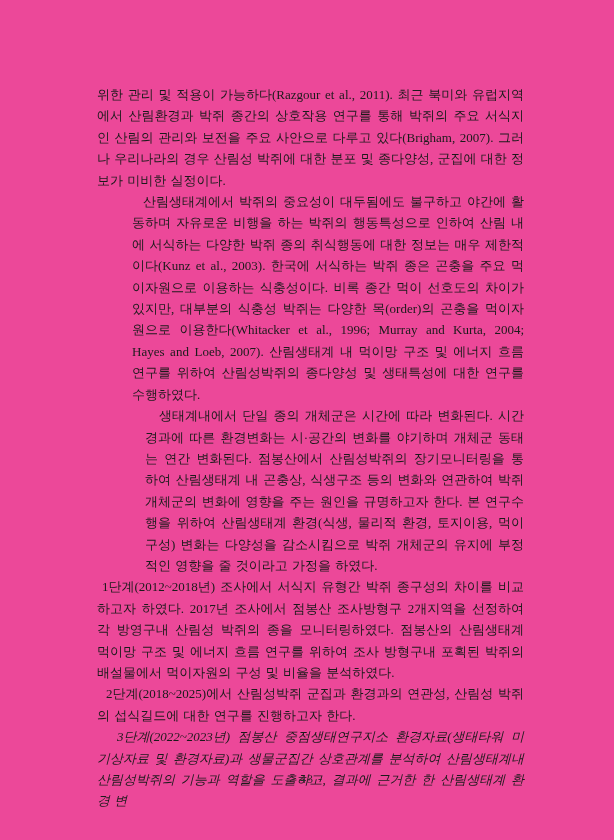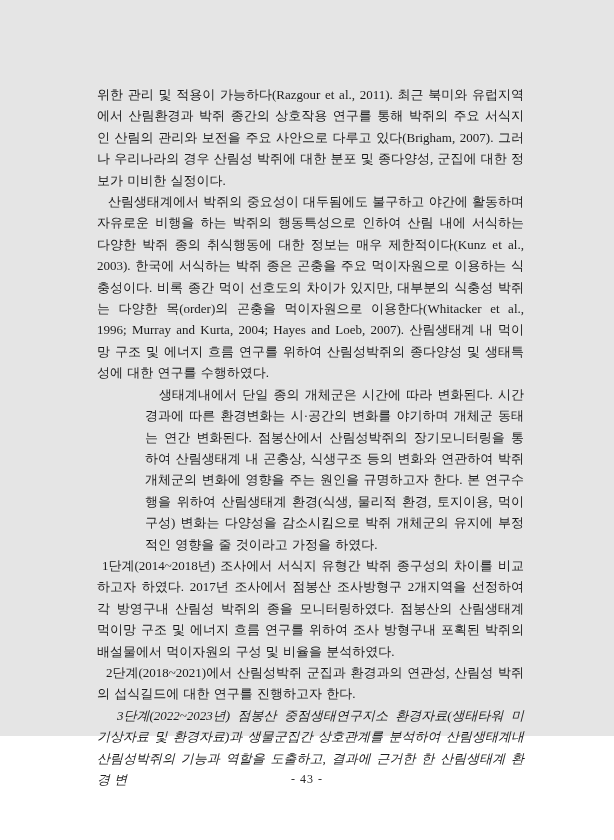--- a/index.html
+++ b/index.html
@@ -10,41 +10,41 @@
   body {
     width: 614px;
     height: 840px;
     position: relative;
     overflow: hidden;
     font-family: "Liberation Serif", "DejaVu Serif", serif;
   }
   .page {
     position: absolute;
     left: 0; top: 0;
-    width: 614px; height: 736px;
-    background: #e5e5e5;
+    width: 614px; height: 840px;
+    background: #ec4899;
   }
   .content {
     position: absolute;
     left: 97px;
     top: 84px;
     width: 427px;
     color: #1b1b1b;
     font-size: 13px;
     line-height: 21.4px;
     text-align: justify;
     text-justify: inter-word;
     word-spacing: 1px;
   }
   .para {
     margin: 0;
     padding: 0;
   }
   .p1 { text-indent: 0; }
-  .p2 { text-indent: 11px; }
+  .p2 { text-indent: 11px; margin-left: 35px; }
   .p3 { text-indent: 14px; margin-left: 48px; }
   .p4 { text-indent: 5px; }
   .p5 { text-indent: 9px; }
   .p6 { text-indent: 20px; font-style: italic; }
   .pagenum {
     position: absolute;
     left: 0;
     top: 772px;
     width: 614px;
     text-align: center;
@@ -54,18 +54,18 @@
   }
 </style>
 </head>
 <body>
 
 <div class="page">
   <div class="content">
     <p class="para p1">위한 관리 및 적용이 가능하다(Razgour et al., 2011). 최근 북미와 유럽지역에서 산림환경과 박쥐 종간의 상호작용 연구를 통해 박쥐의 주요 서식지인 산림의 관리와 보전을 주요 사안으로 다루고 있다(Brigham, 2007). 그러나 우리나라의 경우 산림성 박쥐에 대한 분포 및 종다양성, 군집에 대한 정보가 미비한 실정이다.</p>
     <p class="para p2">산림생태계에서 박쥐의 중요성이 대두됨에도 불구하고 야간에 활동하며 자유로운 비행을 하는 박쥐의 행동특성으로 인하여 산림 내에 서식하는 다양한 박쥐 종의 취식행동에 대한 정보는 매우 제한적이다(Kunz et al., 2003). 한국에 서식하는 박쥐 종은 곤충을 주요 먹이자원으로 이용하는 식충성이다. 비록 종간 먹이 선호도의 차이가 있지만, 대부분의 식충성 박쥐는 다양한 목(order)의 곤충을 먹이자원으로 이용한다(Whitacker et al., 1996; Murray and Kurta, 2004; Hayes and Loeb, 2007). 산림생태계 내 먹이망 구조 및 에너지 흐름 연구를 위하여 산림성박쥐의 종다양성 및 생태특성에 대한 연구를 수행하였다.</p>
     <p class="para p3">생태계내에서 단일 종의 개체군은 시간에 따라 변화된다. 시간경과에 따른 환경변화는 시·공간의 변화를 야기하며 개체군 동태는 연간 변화된다. 점봉산에서 산림성박쥐의 장기모니터링을 통하여 산림생태계 내 곤충상, 식생구조 등의 변화와 연관하여 박쥐개체군의 변화에 영향을 주는 원인을 규명하고자 한다. 본 연구수행을 위하여 산림생태계 환경(식생, 물리적 환경, 토지이용, 먹이구성) 변화는 다양성을 감소시킴으로 박쥐 개체군의 유지에 부정적인 영향을 줄 것이라고 가정을 하였다.</p>
-    <p class="para p4">1단계(2014~2018년) 조사에서 서식지 유형간 박쥐 종구성의 차이를 비교하고자 하였다. 2017년 조사에서 점봉산 조사방형구 2개지역을 선정하여 각 방영구내 산림성 박쥐의 종을 모니터링하였다. 점봉산의  산림생태계 먹이망 구조 및 에너지 흐름 연구를 위하여 조사 방형구내 포획된 박쥐의 배설물에서 먹이자원의 구성 및 비율을 분석하였다.</p>
-    <p class="para p5">2단계(2018~2021)에서 산림성박쥐 군집과 환경과의 연관성, 산림성 박쥐의 섭식길드에 대한 연구를 진행하고자 한다.</p>
+    <p class="para p4">1단계(2012~2018년) 조사에서 서식지 유형간 박쥐 종구성의 차이를 비교하고자 하였다. 2017년 조사에서 점봉산 조사방형구 2개지역을 선정하여 각 방영구내 산림성 박쥐의 종을 모니터링하였다. 점봉산의  산림생태계 먹이망 구조 및 에너지 흐름 연구를 위하여 조사 방형구내 포획된 박쥐의 배설물에서 먹이자원의 구성 및 비율을 분석하였다.</p>
+    <p class="para p5">2단계(2018~2025)에서 산림성박쥐 군집과 환경과의 연관성, 산림성 박쥐의 섭식길드에 대한 연구를 진행하고자 한다.</p>
     <p class="para p6">3단계(2022~2023년) 점봉산 중점생태연구지소 환경자료(생태타워 미기상자료 및 환경자료)과 생물군집간 상호관계를 분석하여 산림생태계내 산림성박쥐의 기능과 역할을 도출하고, 결과에 근거한 한 산림생태계 환경 변</p>
   </div>
   <div class="pagenum">- 43 -</div>
 </div>
 
 </body></html>

